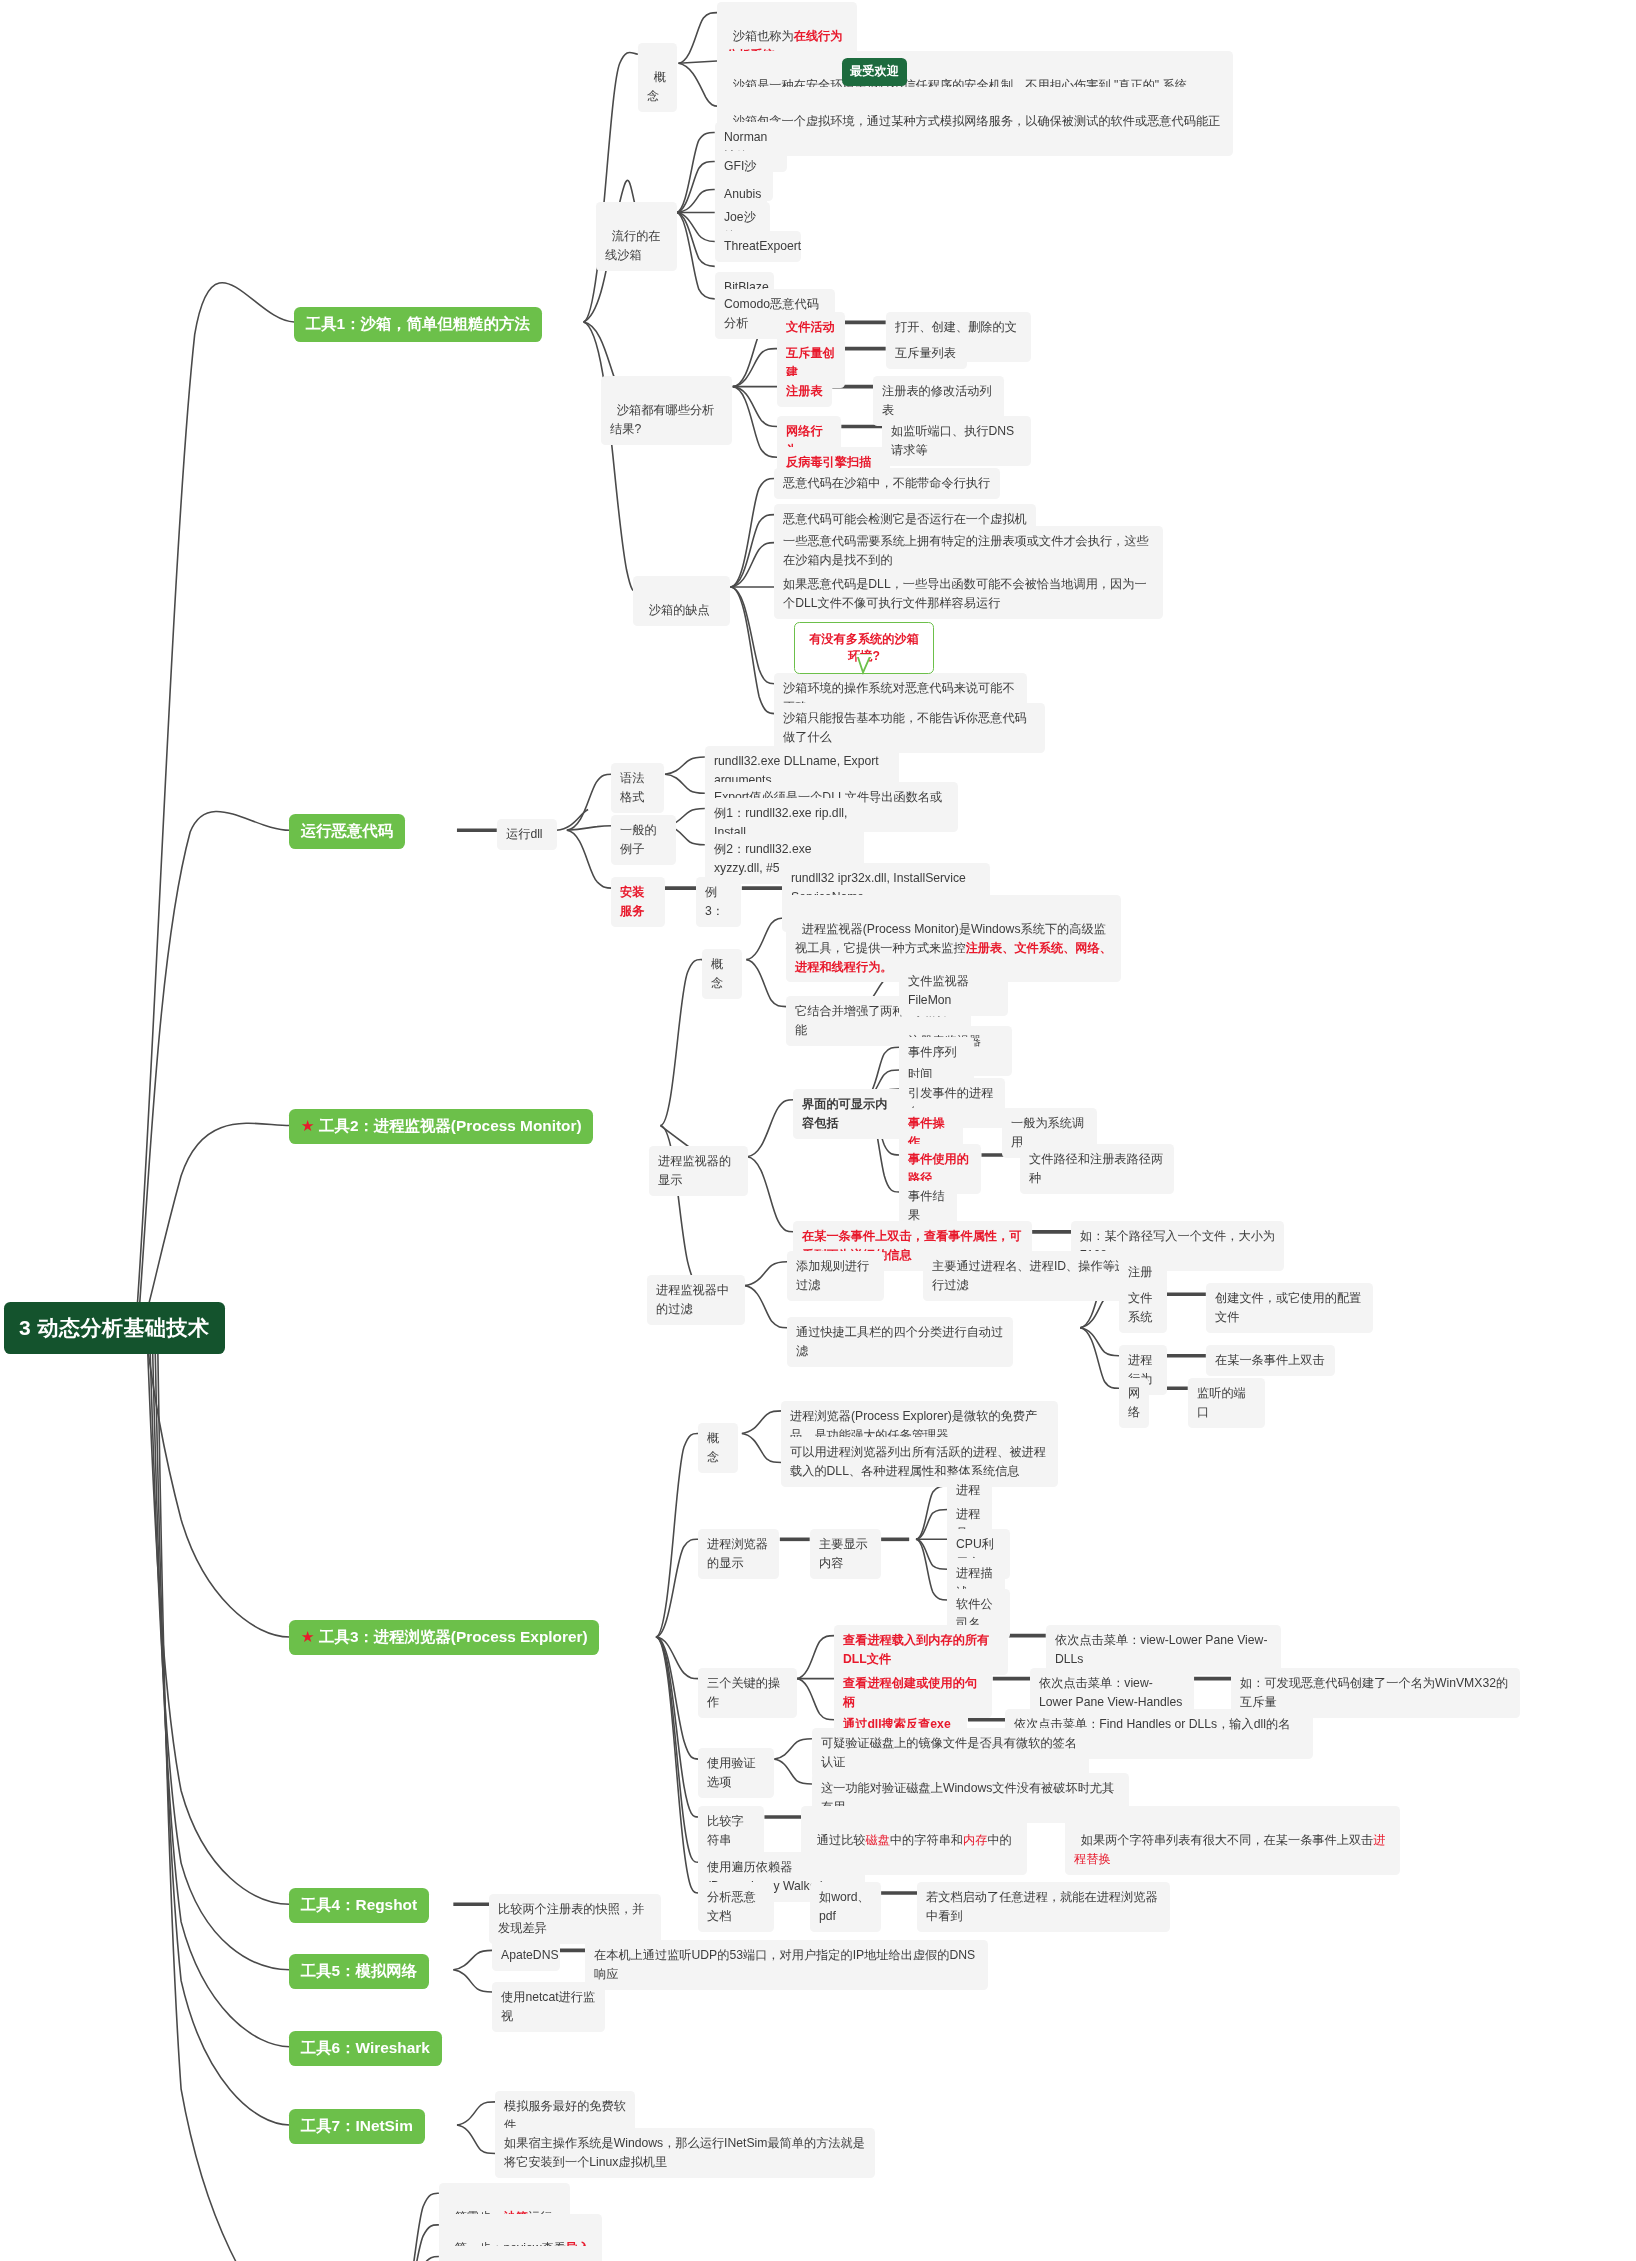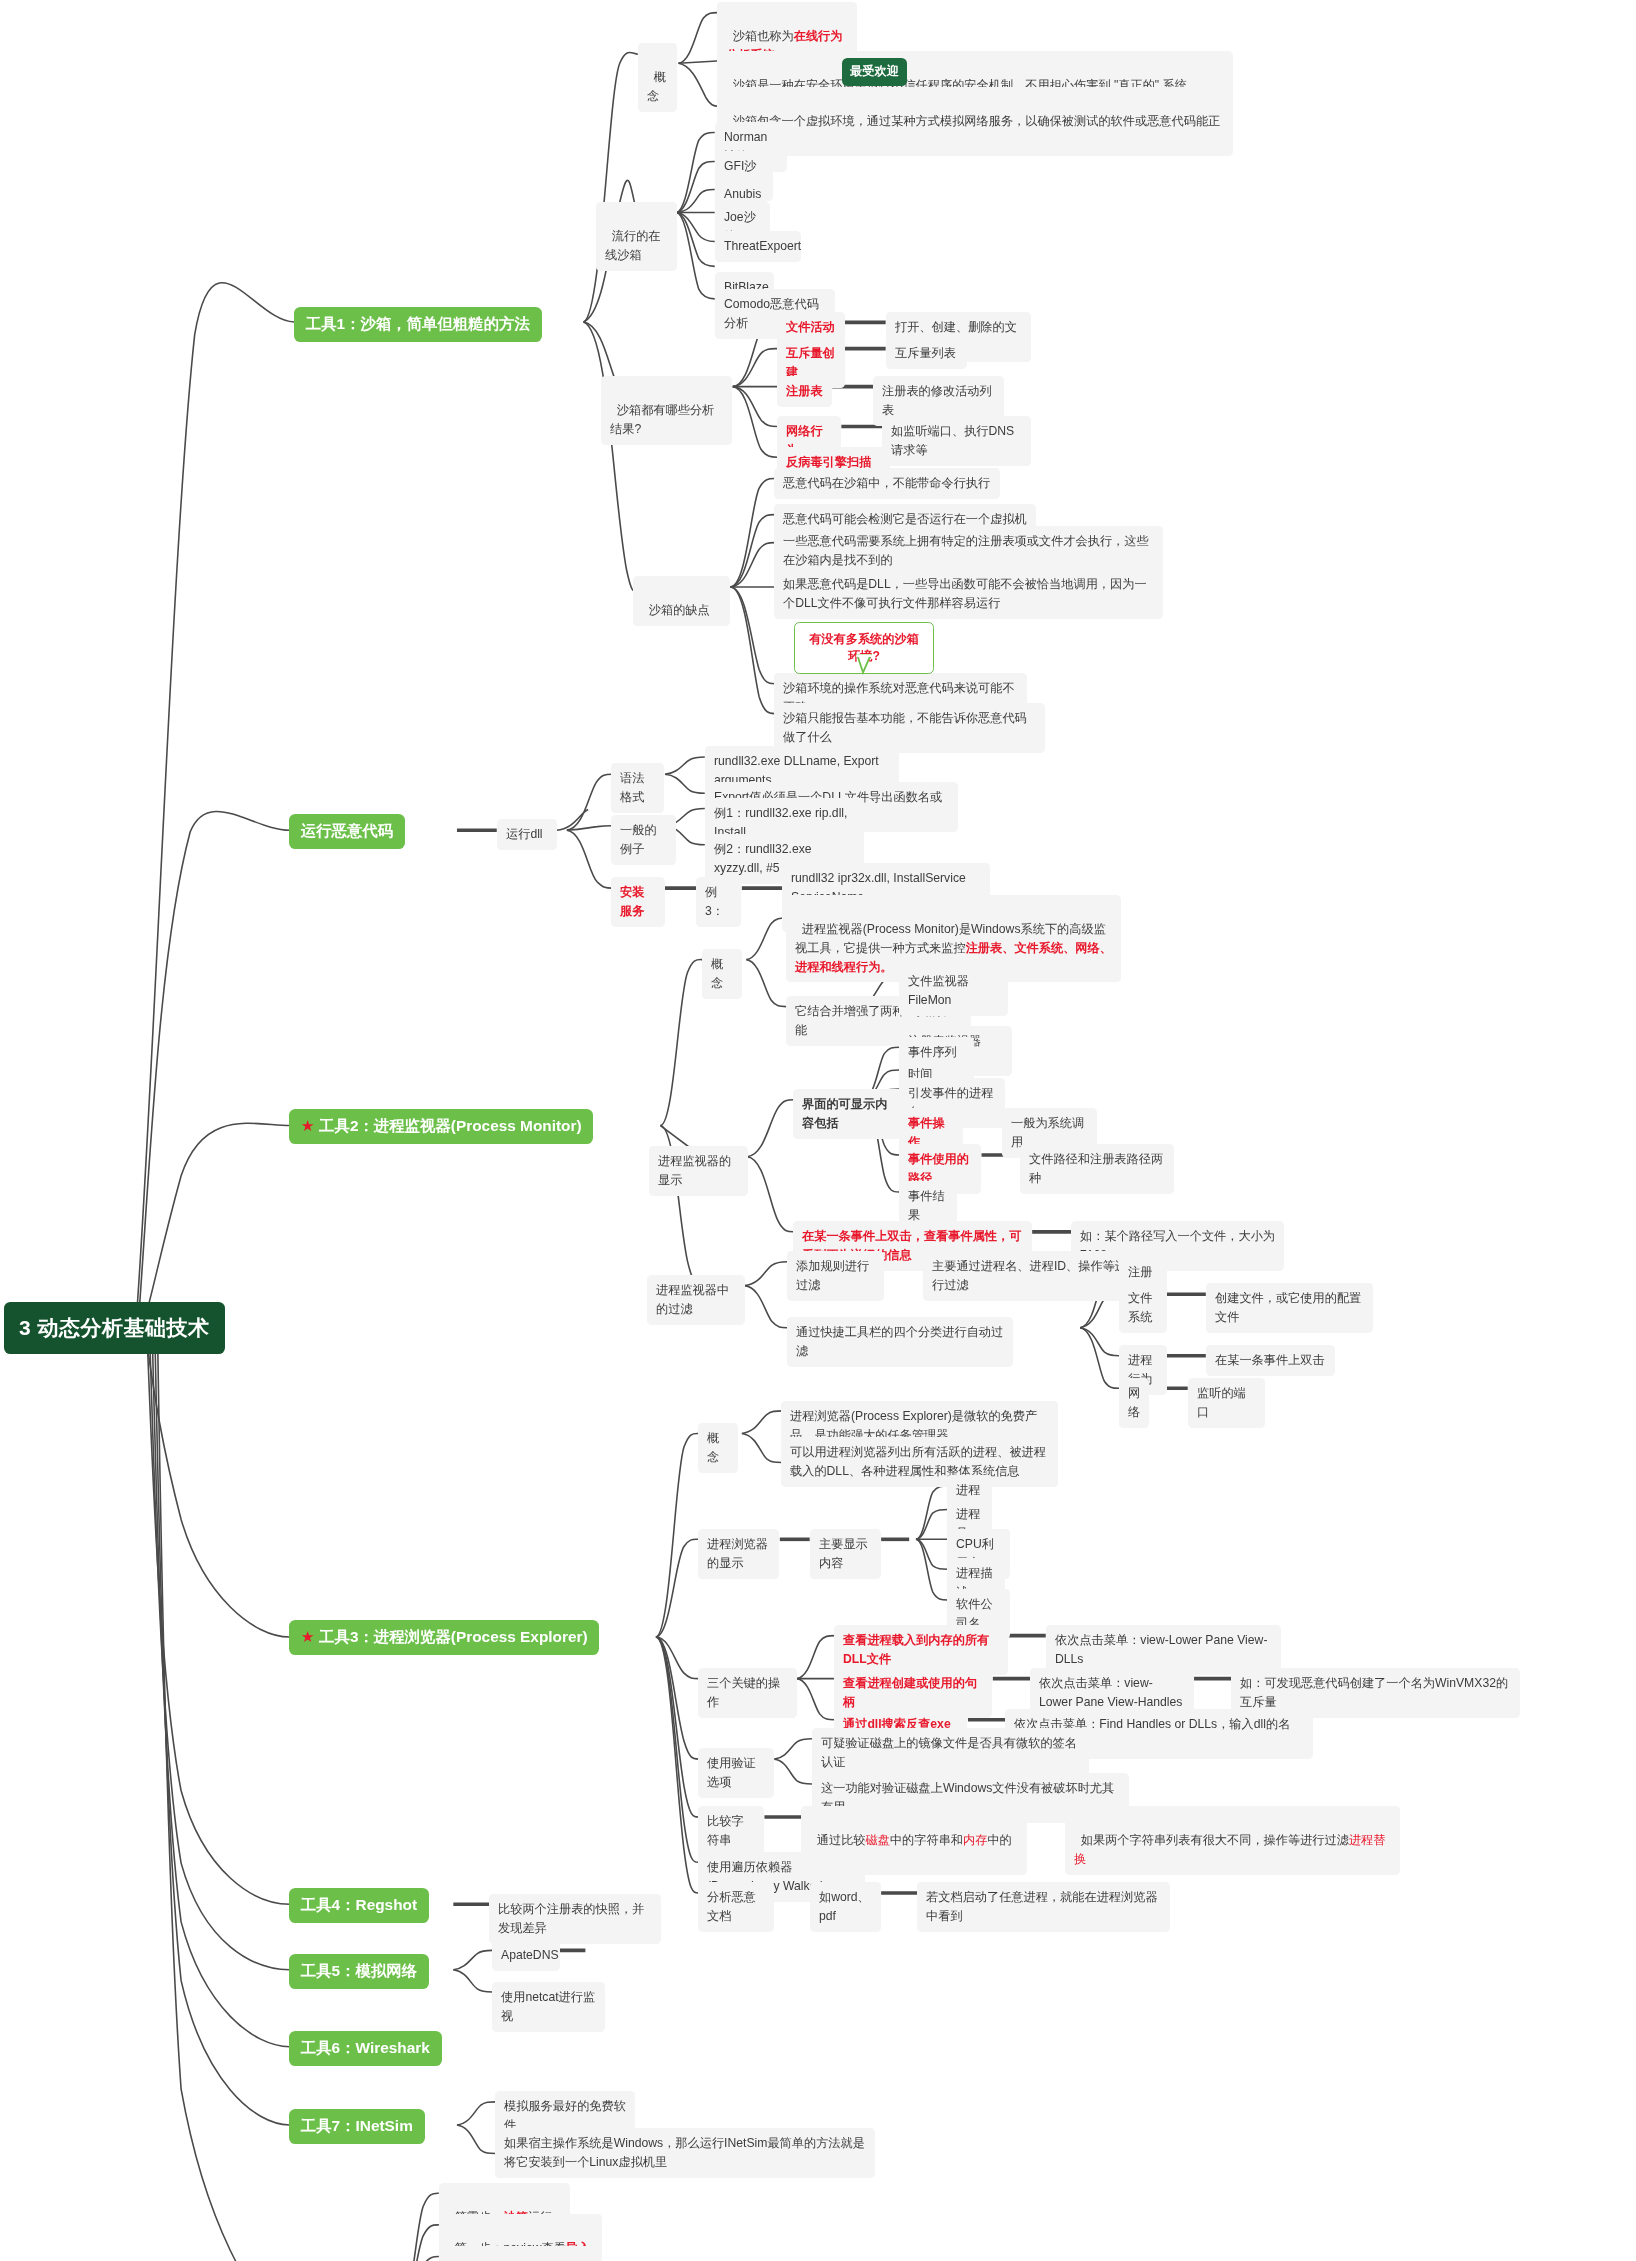--- a/index.html
+++ b/index.html
@@ -337,38 +337,39 @@
 
 <div class="node leaf" style="left:698px;top:1748px;width:76px;"><span>使用验证选项</span></div>
 <div class="node leaf" style="left:812px;top:1728px;width:277px;"><span>可疑验证磁盘上的镜像文件是否具有微软的签名认证</span></div>
 <div class="node leaf" style="left:812px;top:1773px;width:317px;"><span>这一功能对验证磁盘上Windows文件没有被破坏时尤其有用</span></div>
 
 <div class="node leaf" style="left:698px;top:1806px;width:66px;"><span>比较字符串</span></div>
 <div class="node leaf" style="left:801px;top:1806px;width:226px;">
   <span>通过比较</span><span class="rr">磁盘</span><span>中的字符串和</span><span class="rr">内存</span><span>中的字符串</span>
 </div>
 <div class="node leaf" style="left:1065px;top:1806px;width:335px;">
-  <span>如果两个字符串列表有很大不同，操作等进行过滤</span><span class="rr">进程替换</span>
+  <span>如果两个字符串列表有很大不同，在某一条事件上双击</span><span class="rr">进程替换</span>
 </div>
 
 <div class="node leaf" style="left:698px;top:1852px;width:167px;"><span>使用遍历依赖器(Dependency Walker)</span></div>
 
 <div class="node leaf" style="left:698px;top:1882px;width:76px;"><span>分析恶意文档</span></div>
 <div class="node leaf" style="left:810px;top:1882px;width:71px;"><span>如word、pdf</span></div>
 <div class="node leaf" style="left:917px;top:1882px;width:253px;"><span>若文档启动了任意进程，就能在进程浏览器中看到</span></div>
 
 <div class="node tool" style="left:289px;top:1888px;">
   <span>工具4：Regshot</span>
 </div>
 <div class="node leaf" style="left:489px;top:1894px;width:172px;"><span>比较两个注册表的快照，并发现差异</span></div>
 
 <div class="node tool" style="left:289px;top:1954px;">
   <span>工具5：模拟网络</span>
 </div>
 <div class="node leaf" style="left:492px;top:1940px;width:68px;"><span>ApateDNS</span></div>
+<div class="node leaf" style="left:585px;top:1940px;width:403px;"><span>在本机上通过监听UDP的53端口，对用户指定的IP地址给出虚假的DNS响应</span></div>
 <div class="node leaf" style="left:492px;top:1982px;width:113px;"><span>使用netcat进行监视</span></div>
 
 <div class="node tool" style="left:289px;top:2031px;">
   <span>工具6：Wireshark</span>
 </div>
 
 <div class="node tool" style="left:289px;top:2109px;text-align:center;">
   <span>工具7：INetSim</span>
 </div>
 <div class="node leaf" style="left:495px;top:2091px;width:140px;"><span>模拟服务最好的免费软件</span></div>

